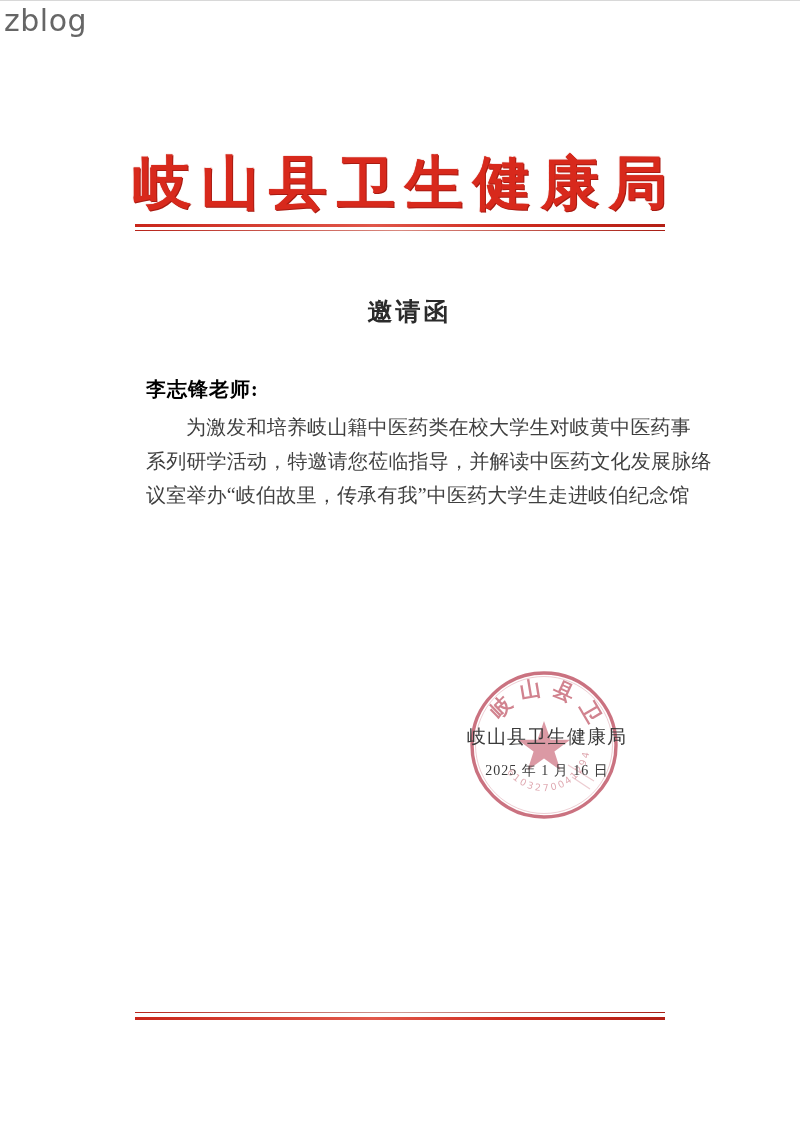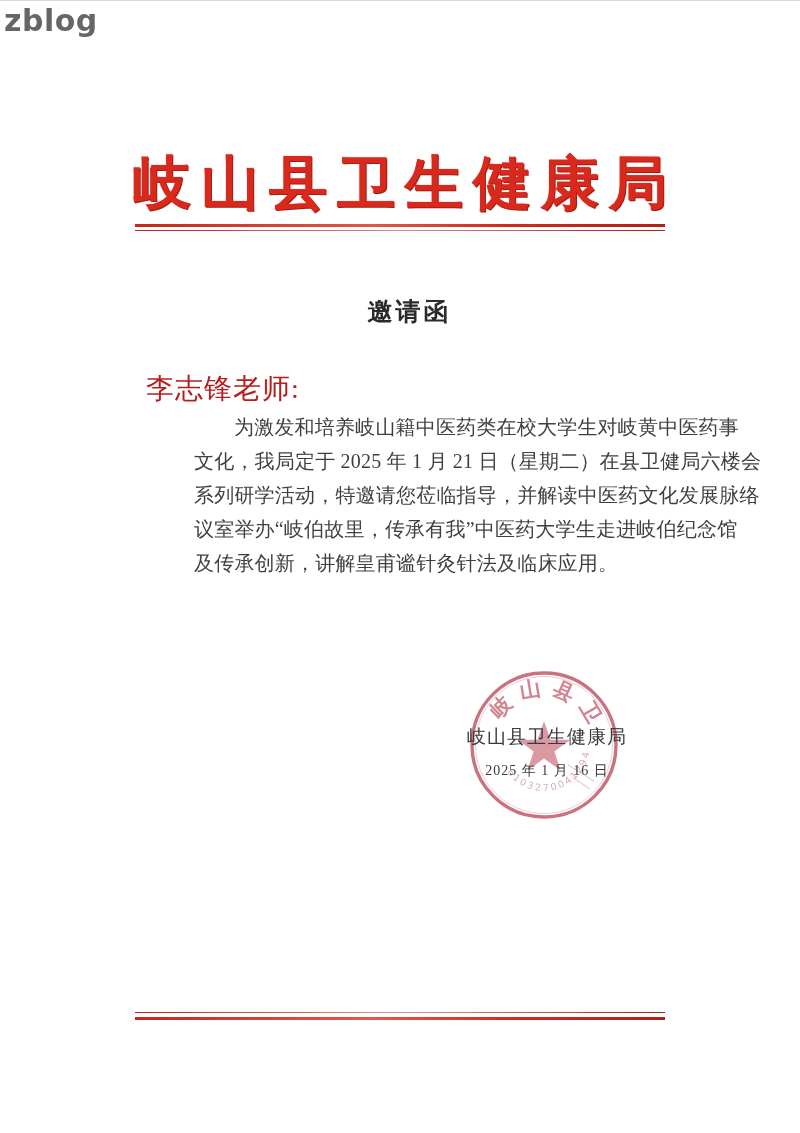--- a/index.html
+++ b/index.html
@@ -31,21 +31,21 @@
 
   
   .watermark {
     position: absolute;
     top: 2px;
     left: 4px;
     font-family: "DejaVu Sans", "Liberation Sans", sans-serif;
     font-size: 30px;
     line-height: 38px;
     color: #5a5a5a;
-    font-weight: 700;
+    font-weight: 400;
     letter-spacing: 0.5px;
     opacity: 0.92;
     user-select: none;
   }
 
   
   .letterhead {
     position: absolute;
     top: 150px;
     left: 0;
@@ -99,33 +99,33 @@
     color: #2b2b2b;
     letter-spacing: 3px;
     text-indent: 3px;
   }
 
   
   .salutation {
     position: absolute;
     top: 374px;
     left: 146px;
-    font-size: 28px;
+    font-size: 20px;
     line-height: 30px;
-    color: #b91c1c;
+    color: #000000;
     letter-spacing: 1px;
     font-family: "Liberation Serif", "DejaVu Serif", serif;
+    font-weight: bold;
   }
 
   .body-block {
     position: absolute;
     top: 410px;
     left: 146px;
     width: 524px;
-    margin-left: 48px;
   }
   .body-line {
     font-size: 20px;
     line-height: 34px;
     height: 34px;
     color: #3f3f3f;
     font-family: "Liberation Serif", "DejaVu Serif", serif;
     white-space: nowrap;
     letter-spacing: 0.2px;
   }
@@ -208,24 +208,22 @@
     <div class="r-gap"></div>
     <div class="r-thin"></div>
   </div>
 
   <div class="doc-title">邀请函</div>
 
   <div class="salutation">李志锋老师:</div>
 
   <div class="body-block">
     <div class="body-line indent">为激发和培养岐山籍中医药类在校大学生对岐黄中医药事</div>
-    <div class="body-line">文化，我局定于 2025 年 1 月 21 日（星期二）在县卫健局六楼会</div>
     <div class="body-line">系列研学活动，特邀请您莅临指导，并解读中医药文化发展脉络</div>
     <div class="body-line">议室举办“岐伯故里，传承有我”中医药大学生走进岐伯纪念馆</div>
-    <div class="body-line">及传承创新，讲解皇甫谧针灸针法及临床应用。</div>
   </div>
 
   <div class="seal">
     <svg width="152" height="152" viewBox="0 0 152 152" xmlns="http://www.w3.org/2000/svg">
       <defs>
         <path id="arcTop" d="M 26 76 A 50 50 0 0 1 126 76" fill="none"></path>
         <path id="arcBottom" d="M 30 76 A 46 46 0 0 0 122 76" fill="none"></path>
       </defs>
       <circle cx="76" cy="76" r="72" fill="none" stroke="#b5374a" stroke-width="3.4" opacity="0.82"></circle>
       <circle cx="76" cy="76" r="68.5" fill="none" stroke="#c06070" stroke-width="0.8" opacity="0.45"></circle>

